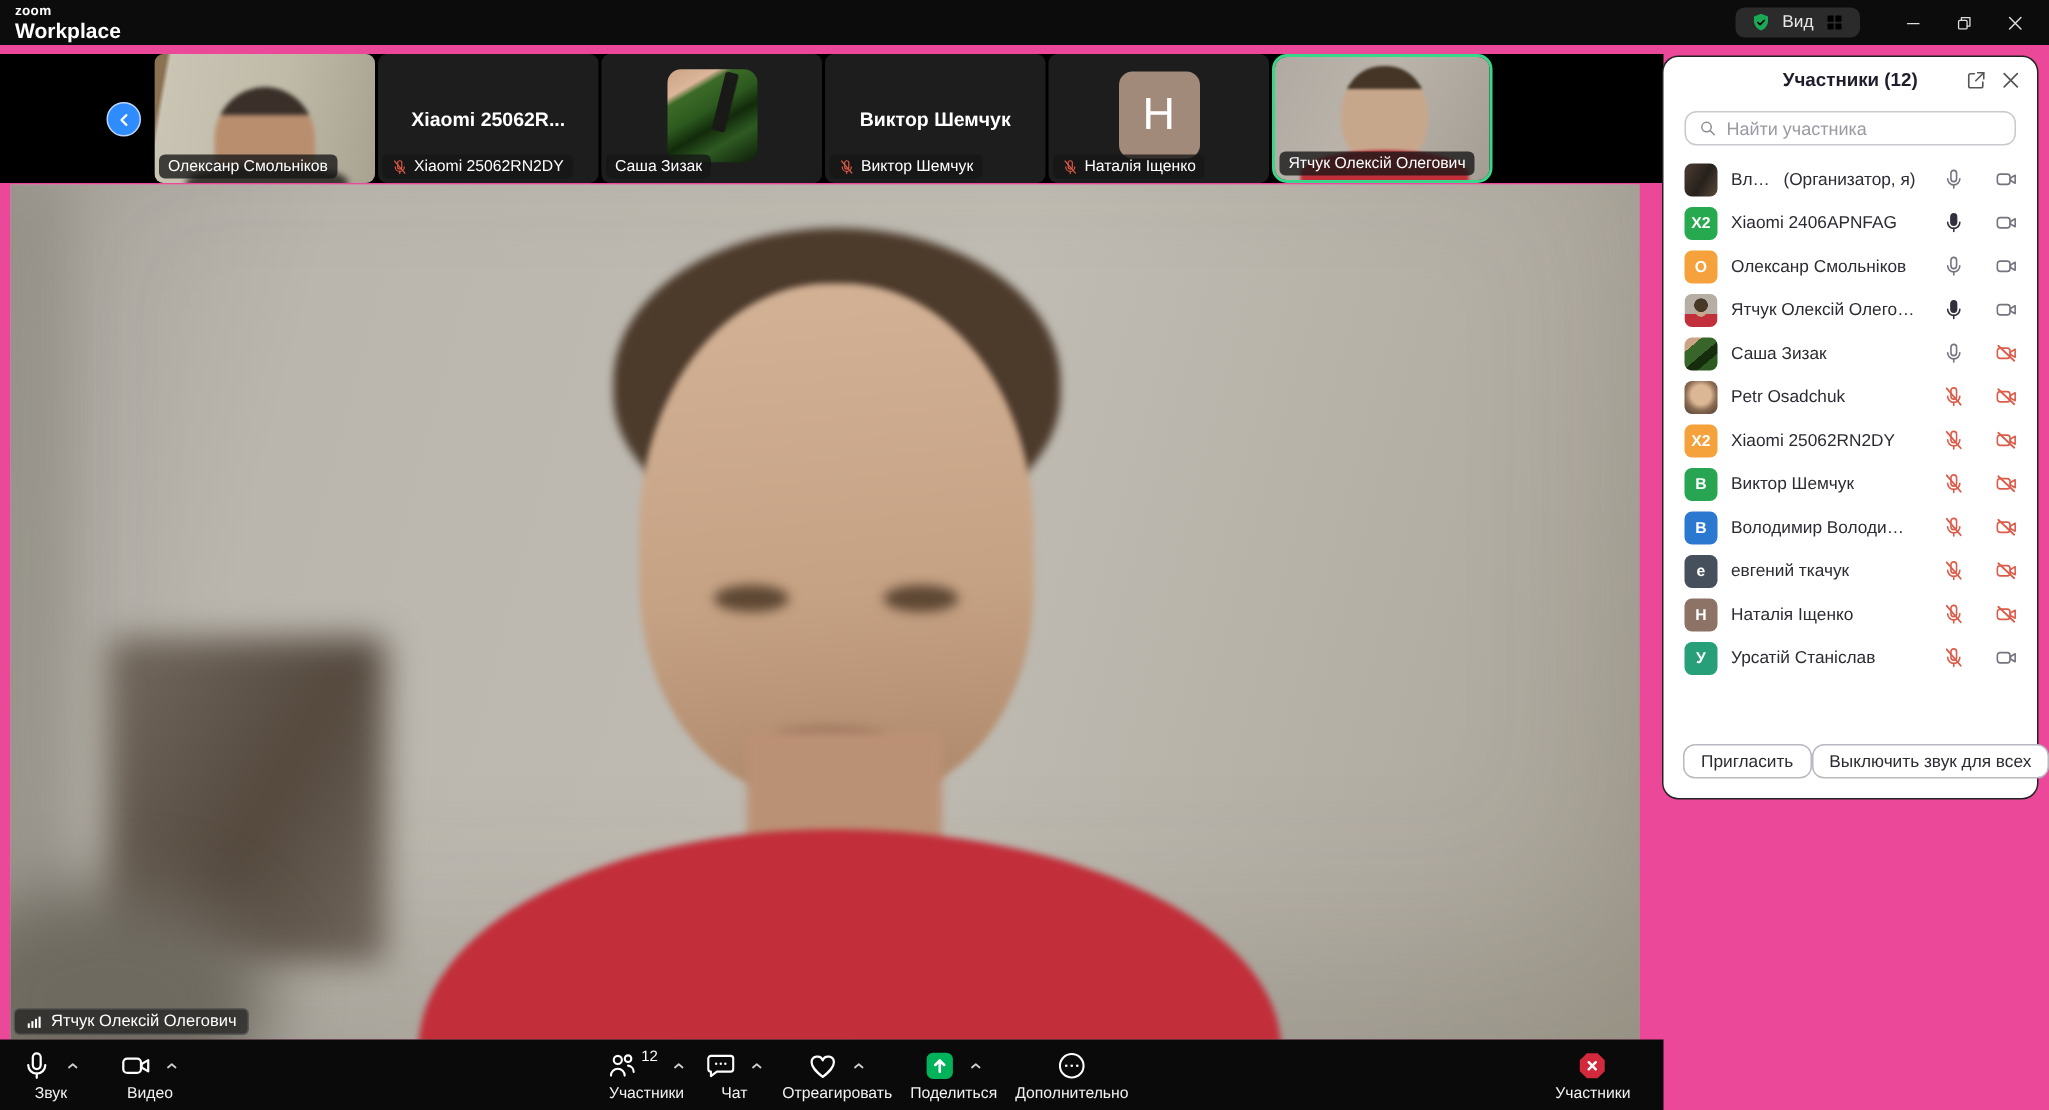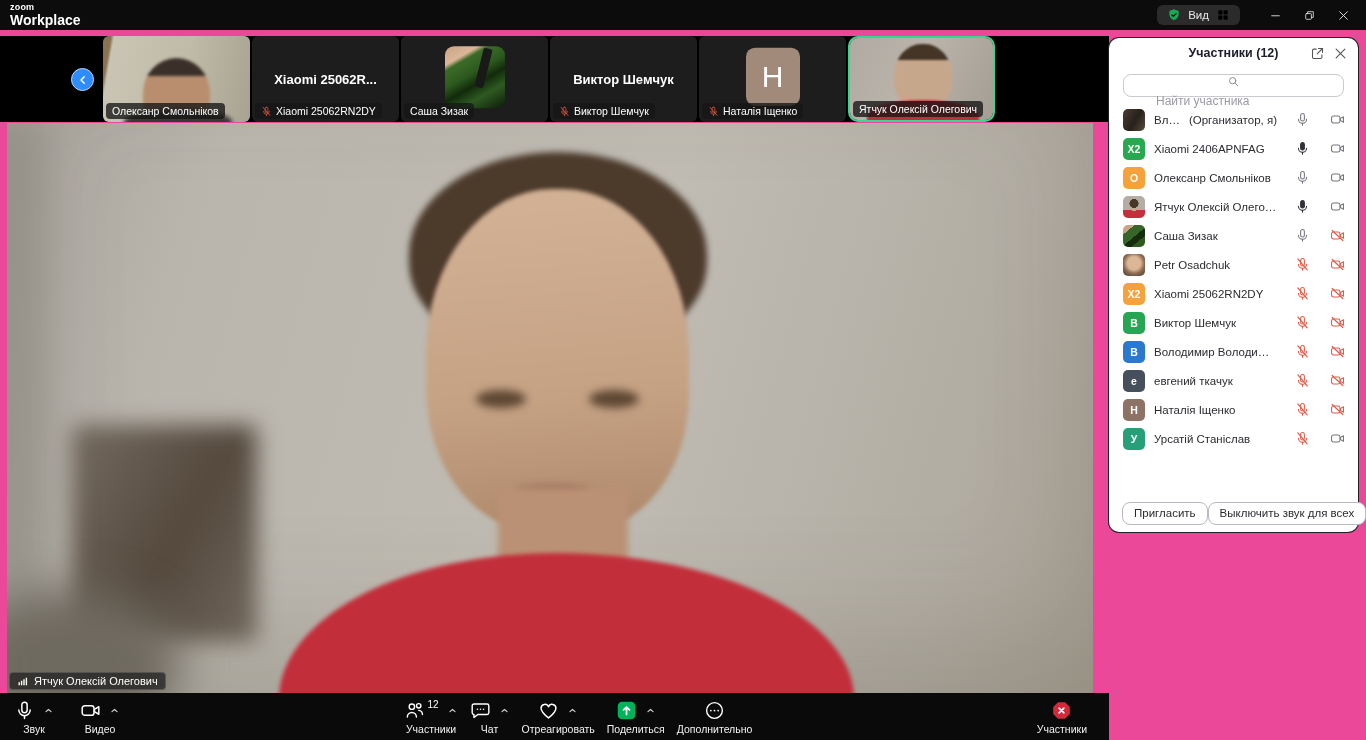--- a/index.html
+++ b/index.html
@@ -72,38 +72,38 @@
   .tb-badge { font-size:10px; color:#fff; margin-left:2px; align-self:flex-start; margin-top:1px; }
   .tb-caret { width:11px; height:11px; color:#cfcfcf; margin-left:8px; display:inline-flex; }
   .tb-label { font-size:10.5px; color:#f2f2f2; margin-top:1px; white-space:nowrap; }
 
   
   .panel { position:absolute; left:1109px; top:38px; width:249px; height:494px; background:#fff; border-radius:10px; box-shadow:0 0 0 1px #222; display:flex; flex-direction:column; }
   .panel-header { position:relative; height:30px; display:flex; align-items:center; justify-content:center; }
   .panel-title { font-size:12.5px; font-weight:bold; color:#1d1d2b; }
   .panel-hicons { position:absolute; right:10px; top:8px; display:flex; gap:8px; }
   .panel-hicons .hbtn { width:15px; height:15px; color:#555; display:inline-flex; }
-  .search-wrap { margin:6px 14px 8px 14px; height:23px; border:1px solid #c9c9cf; border-radius:8px; display:flex; align-items:center; padding:0 8px; gap:6px;flex-direction:column; }
+  .search-wrap { margin:6px 14px 8px 14px; height:23px; border:1px solid #c9c9cf; border-radius:8px; display:flex; align-items:center; padding:0 8px; gap:6px; }
   .search-wrap .icon { width:13px; height:13px; color:#8b8b95; flex:none; display:inline-flex; }
   .search-input { border:none; outline:none; flex:1; font-size:12px; color:#333; font-family:"Liberation Sans",sans-serif; background:transparent; }
   .search-input::placeholder { color:#9a9aa5; }
   .plist { flex:1; overflow:hidden; }
   .prow { height:29px; display:flex; align-items:center; padding:0 13px 0 14px; gap:9px; }
   .pavatar { width:22px; height:22px; border-radius:5px; flex:none; display:flex; align-items:center; justify-content:center; color:#fff; font-size:10.5px; font-weight:bold; }
   .pname { font-size:11.5px; color:#2b2b33; white-space:nowrap; overflow:hidden; text-overflow:ellipsis; }
   .psuffix { font-size:11.5px; color:#2b2b33; white-space:nowrap; flex:none; }
   .pgrow { flex:1; }
   .pstate { width:15px; height:15px; flex:none; display:inline-flex; }
   .pstate + .pstate { margin-left:11px; }
   .st-on { color:#74747e; } .st-active { color:#31313b; } .st-off { color:#dd5c49; }
   .photo-group { background:linear-gradient(120deg,#4c3c34 0%,#26211c 55%,#5b4b3b 100%); }
   .photo-speaker { background:radial-gradient(circle at 50% 34%, #483828 0 24%, rgba(0,0,0,0) 26%), radial-gradient(circle at 50% 52%, #c7a88c 0 22%, rgba(0,0,0,0) 25%), linear-gradient(#b4aea5 0 62%, #c2303c 62%); }
   .photo-circuit { background:linear-gradient(140deg,#caa485 0 24%,#38652a 24% 52%,#152c0d 52% 72%,#2d5a20 72%); }
   .photo-face { background:radial-gradient(circle at 50% 42%, #dcb795 0 38%, #8a6a52 62%, #4c3c31 100%); }
-  .panel-footer { height:36px; display:flex; align-items:center; gap:0; padding:0 12px 2px 13px; }
+  .panel-footer { height:36px; display:flex; gap:0; padding:0 12px 2px 13px; }
   .pf-btn { border:1px solid #b9b9c2; background:#fff; border-radius:8px; height:23px; padding:0 11px; font-size:11.5px; color:#2b2b33; font-family:"Liberation Sans",sans-serif; white-space:nowrap; }
 
   .icon svg, .tb-icon svg, .pstate svg, .hbtn svg, .tb-caret svg, .prev-btn svg { width:100%; height:100%; display:block; }
 </style>
 </head>
 <body>
 
 <div class="screen">
 
   <div class="titlebar">

